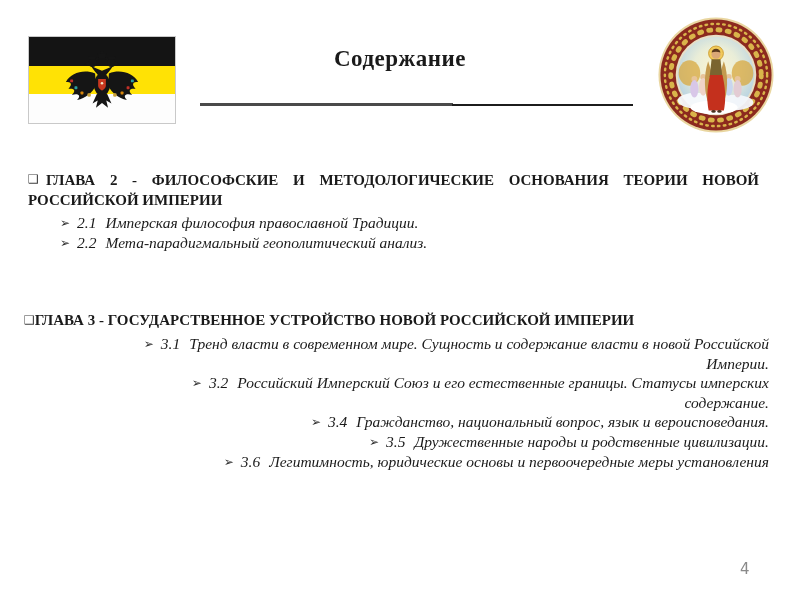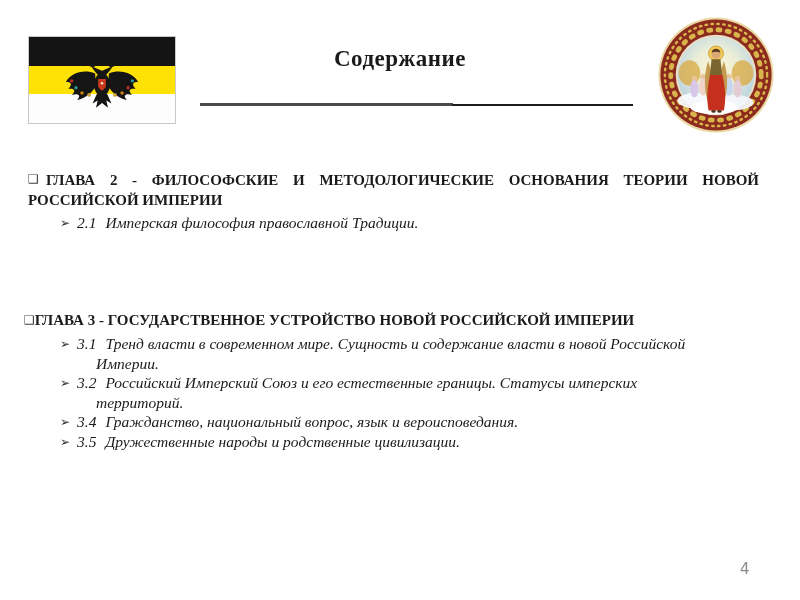--- a/index.html
+++ b/index.html
@@ -34,21 +34,21 @@
           font-size:12px;color:#3c3c3c;vertical-align:1px;}
   #section1 .head-line1{margin-left:18px;}
   #section1 .head-line2{}
   #section1 .bullet{position:absolute;left:0;top:2px;}
 
   .items{font-style:italic;font-size:15.5px;}
   #section1 .items{margin-top:3px;}
   #section1 .item{margin-left:32px;line-height:20px;}
   #section2 .items{margin-top:4px;}
   #section2 .item{margin-left:36px;line-height:19px;}
-  .line{white-space:nowrap;}
+  .line{white-space:nowrap;text-align:right;}
   .cont{margin-left:36px;} 
   .marker{font-family:"DejaVu Sans", sans-serif;font-style:normal;font-size:12px;
           color:#2e2e2e;margin-right:7px;vertical-align:1px;}
   .num{margin-right:9px;}
 
   .page-number{position:absolute;left:740px;top:560px;font-family:"DejaVu Sans", sans-serif;
                font-size:15px;color:#8a8a8a;}
 </style>
 </head>
 <body>
@@ -146,40 +146,42 @@
   </svg>
 
   <div class="section" id="section1">
     <div class="head-row">
       <span class="bullet">❑</span>
       <div class="sec-head justified head-line1">ГЛАВА 2 - ФИЛОСОФСКИЕ И МЕТОДОЛОГИЧЕСКИЕ ОСНОВАНИЯ ТЕОРИИ НОВОЙ</div>
       <div class="sec-head head-line2">РОССИЙСКОЙ ИМПЕРИИ</div>
     </div>
     <div class="items">
       <div class="item"><span class="line"><span class="marker">➢</span><span class="num">2.1</span><span>Имперская философия православной Традиции.</span></span></div>
+      <div class="item"><span class="line"><span class="marker">➢</span><span class="num">2.2</span><span>Мета-парадигмальный геополитический анализ.</span></span></div>
     </div>
   </div>
 
   <div class="section" id="section2">
     <div class="sec-head"><span class="bullet">❑</span><span>ГЛАВА 3 - ГОСУДАРСТВЕННОЕ УСТРОЙСТВО НОВОЙ РОССИЙСКОЙ ИМПЕРИИ</span></div>
     <div class="items">
       <div class="item">
         <div class="line"><span class="marker">➢</span><span class="num">3.1</span><span>Тренд власти в современном мире. Сущность и содержание власти в новой Российской</span></div>
         <div class="line cont">Империи.</div>
       </div>
       <div class="item">
         <div class="line"><span class="marker">➢</span><span class="num">3.2</span><span>Российский Имперский Союз и его естественные границы. Статусы имперских</span></div>
-        <div class="line cont">территорий.</div>
+        <div class="line cont">содержание.</div>
       </div>
       <div class="item">
           <div class="line"><span class="marker">➢</span><span class="num">3.4</span><span>Гражданство, национальный вопрос, язык и вероисповедания.</span></div>
         </div>
       <div class="item">
           <div class="line"><span class="marker">➢</span><span class="num">3.5</span><span>Дружественные народы и родственные цивилизации.</span></div>
         </div>
       <div class="item">
+        <div class="line"><span class="marker">➢</span><span class="num">3.6</span><span>Легитимность, юридические основы и первоочередные меры установления</span></div>
       </div>
     </div>
   </div>
 
   <div class="page-number">4</div>
 
 </div>
 
 </body></html>

